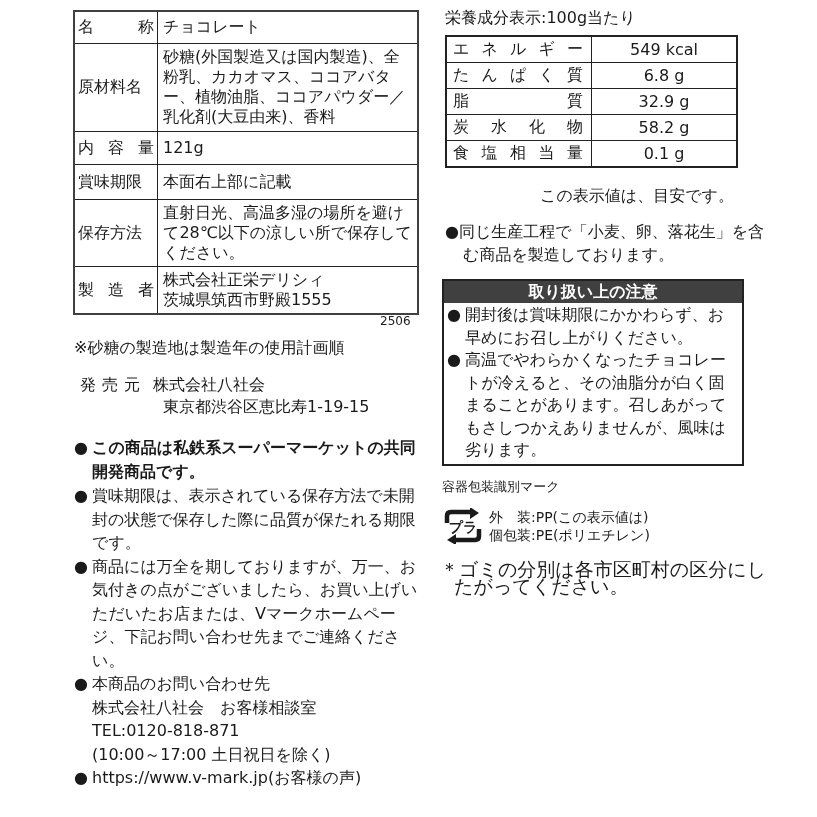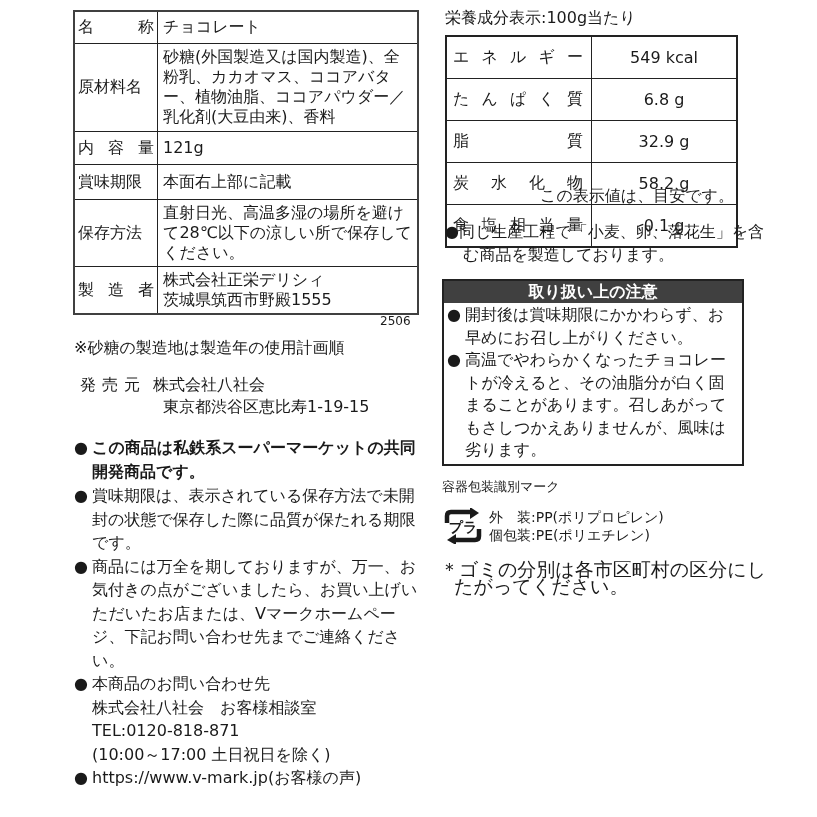--- a/index.html
+++ b/index.html
@@ -32,21 +32,21 @@
   .bul .dot { position: absolute; left: 0; top: 0; }
   .bold { font-weight: bold; }
 
   
   .nut-title { left: 445px; top: 8px; font-size: 16px; }
   table.nut {
     position: absolute; left: 445px; top: 35px; width: 293px;
     border-collapse: collapse; border: 2px solid #222;
     font-size: 16px;
   }
-  table.nut td { border: 1.5px solid #222; height: 25px; padding: 8px 6px; }
+  table.nut td { border: 1.5px solid #222; height: 25px; padding: 0 6px; }
   table.nut td.nl { width: 132px; text-align: justify; text-align-last: justify; letter-spacing: 2px; }
   table.nut td.nv { text-align: center; }
   .nut-foot { left: 540px; top: 186px; font-size: 16px; }
   .allergen { left: 445px; top: 220px; width: 310px; font-size: 16px; line-height: 23px; }
 
   .caution {
     position: absolute; left: 442px; top: 279px; width: 298px;
     border: 2px solid #222; font-size: 16px; line-height: 22.5px;
   }
   .caution .hdr {
@@ -179,16 +179,16 @@
 <div class="abs pkg-icon">
   <svg width="44" height="36" viewBox="0 0 44 36">
     <path d="M6 15 V8 Q6 4 10 4 H30" fill="none" stroke="#1a1a1a" stroke-width="4.5"></path>
     <polygon points="29,-1 38,5 29,11" fill="#1a1a1a"></polygon>
     <path d="M38 21 V28 Q38 32 34 32 H14" fill="none" stroke="#1a1a1a" stroke-width="4.5"></path>
     <polygon points="15,26 6,32 15,37" fill="#1a1a1a"></polygon>
     <text x="22" y="24" font-size="14" font-weight="bold" text-anchor="middle" font-family="DejaVu Sans, sans-serif" fill="#1a1a1a">プラ</text>
   </svg>
 </div>
 <div class="abs pkg-lines">
-  <div>外　装:PP(ポリプロピレン)</div>
+  <div>外　装:PP(この表示値は)</div>
   <div>個包装:PE(ポリエチレン)</div>
 </div>
 <div class="abs pkg-note" style="padding-left:14px; text-indent:-14px;">＊ゴミの分別は各市区町村の区分にしたがってください。</div>
 
 </body></html>

